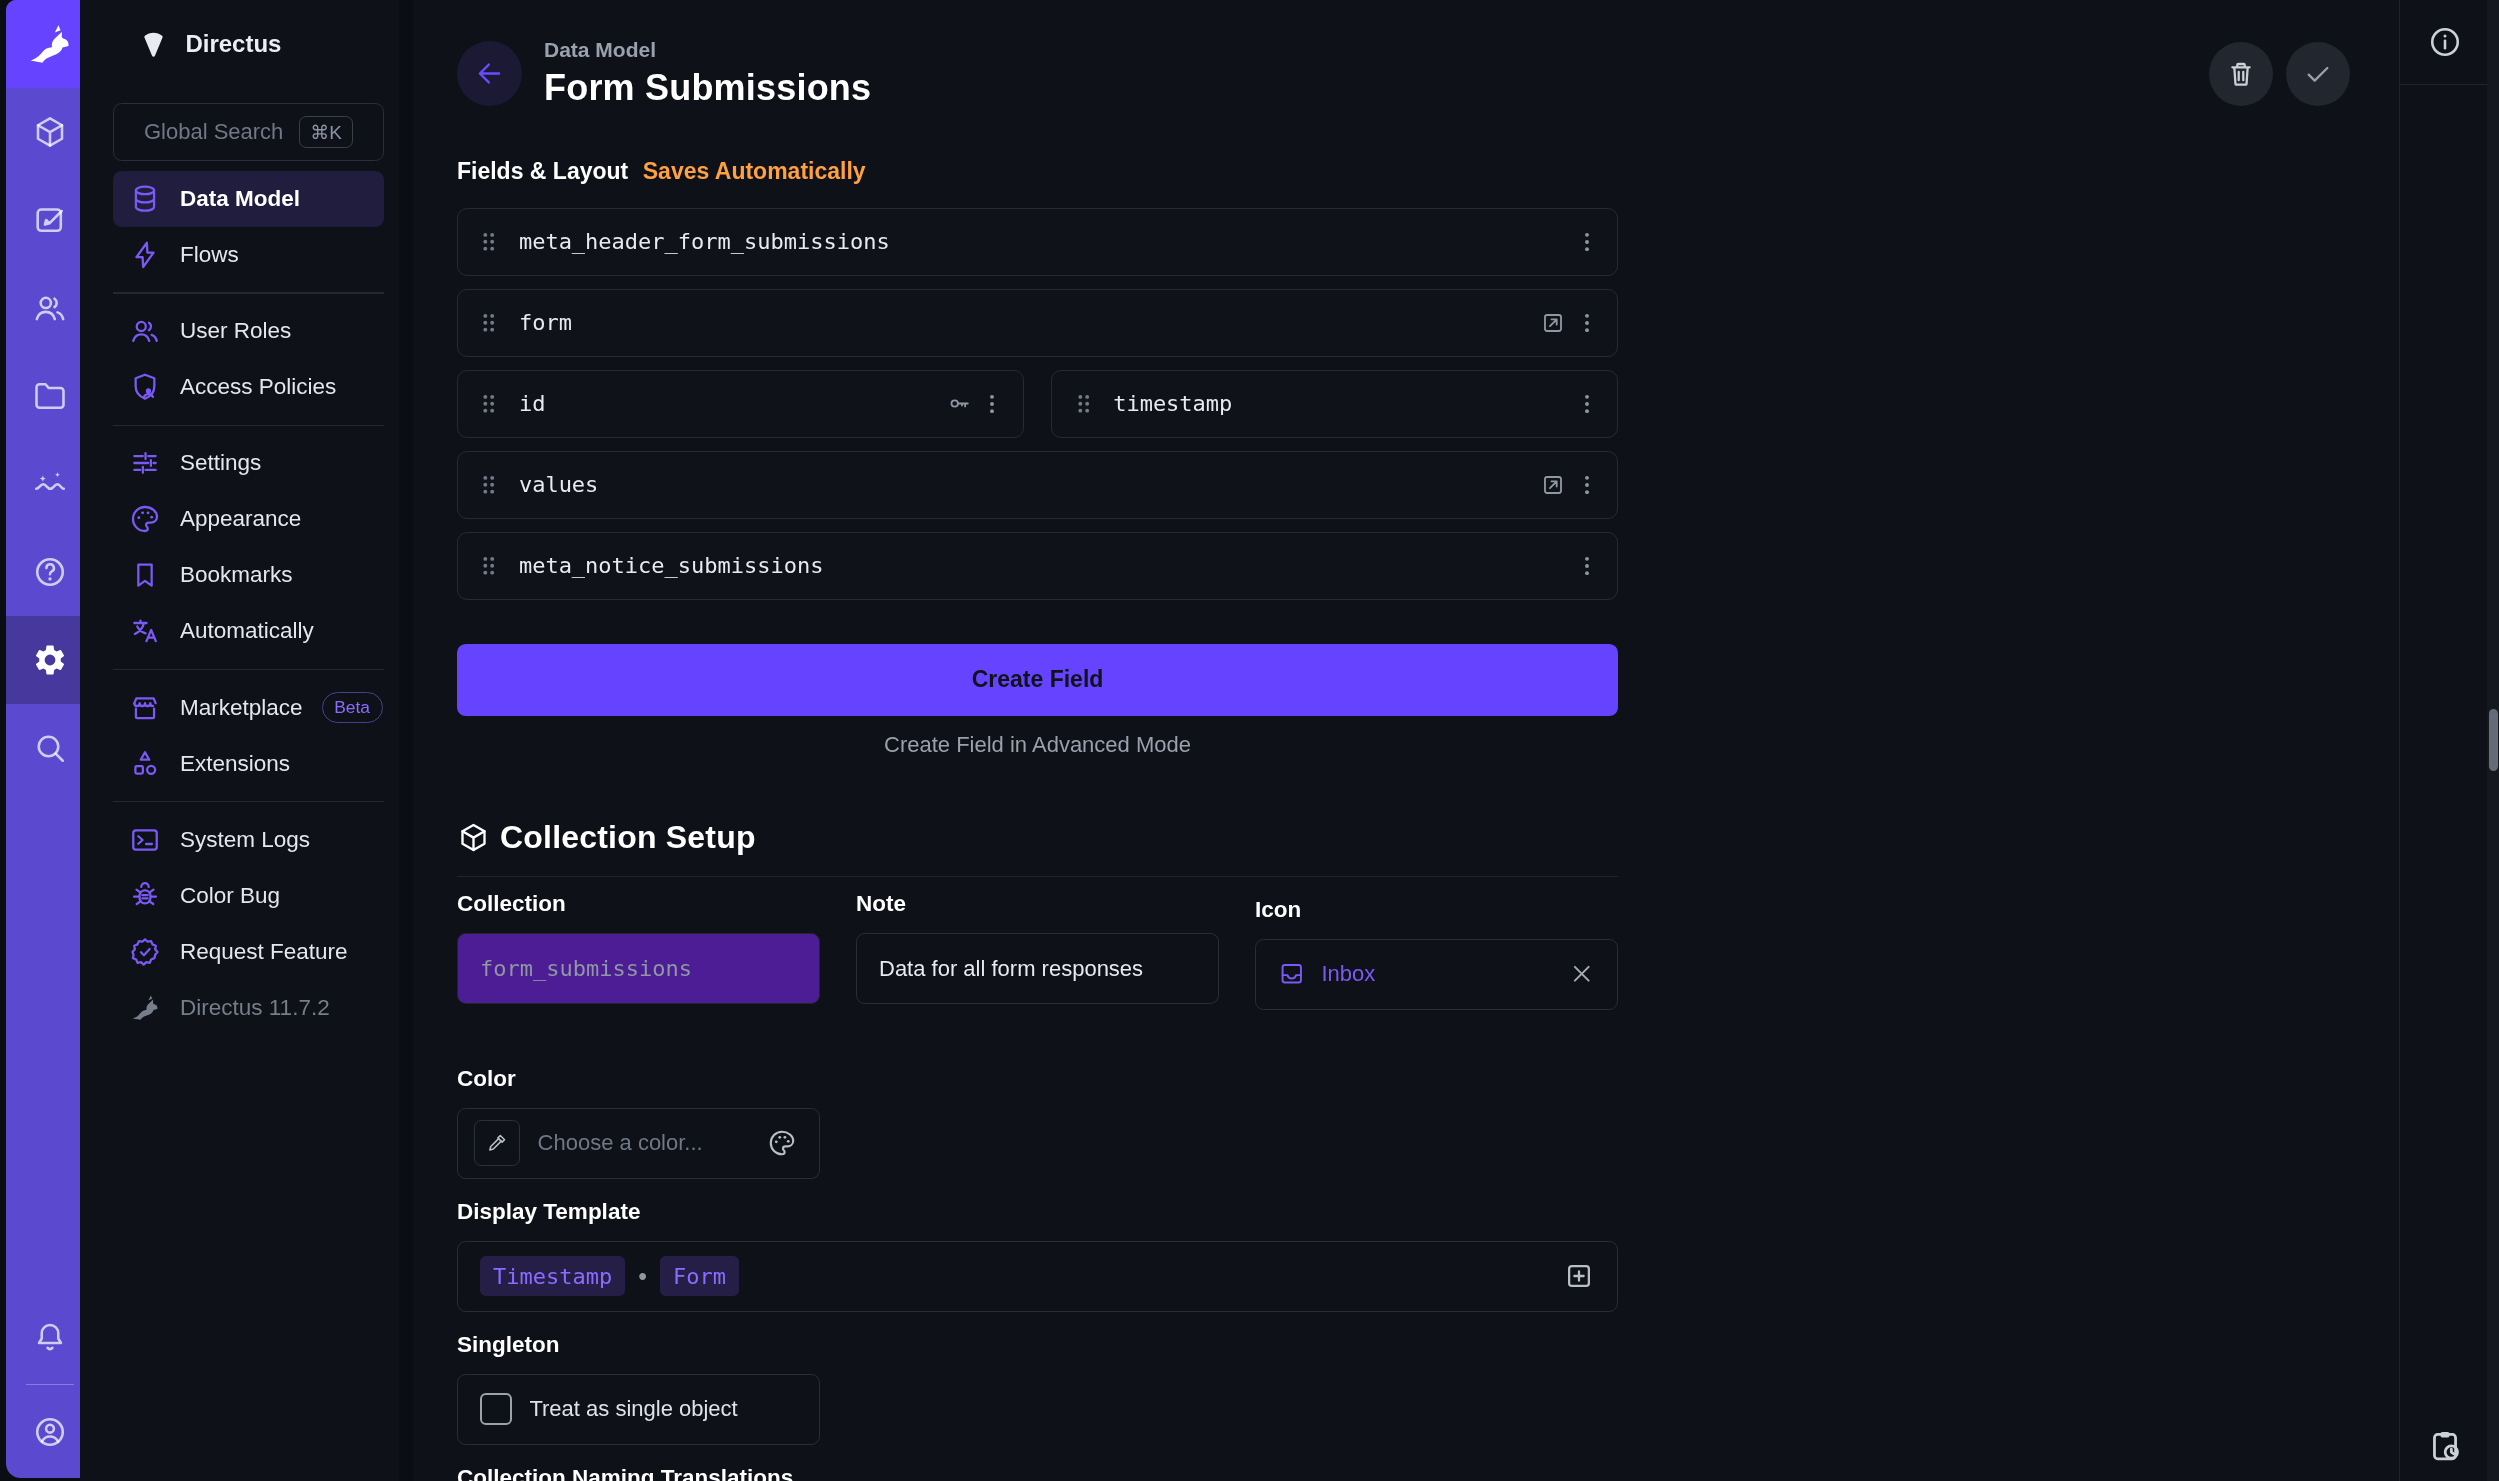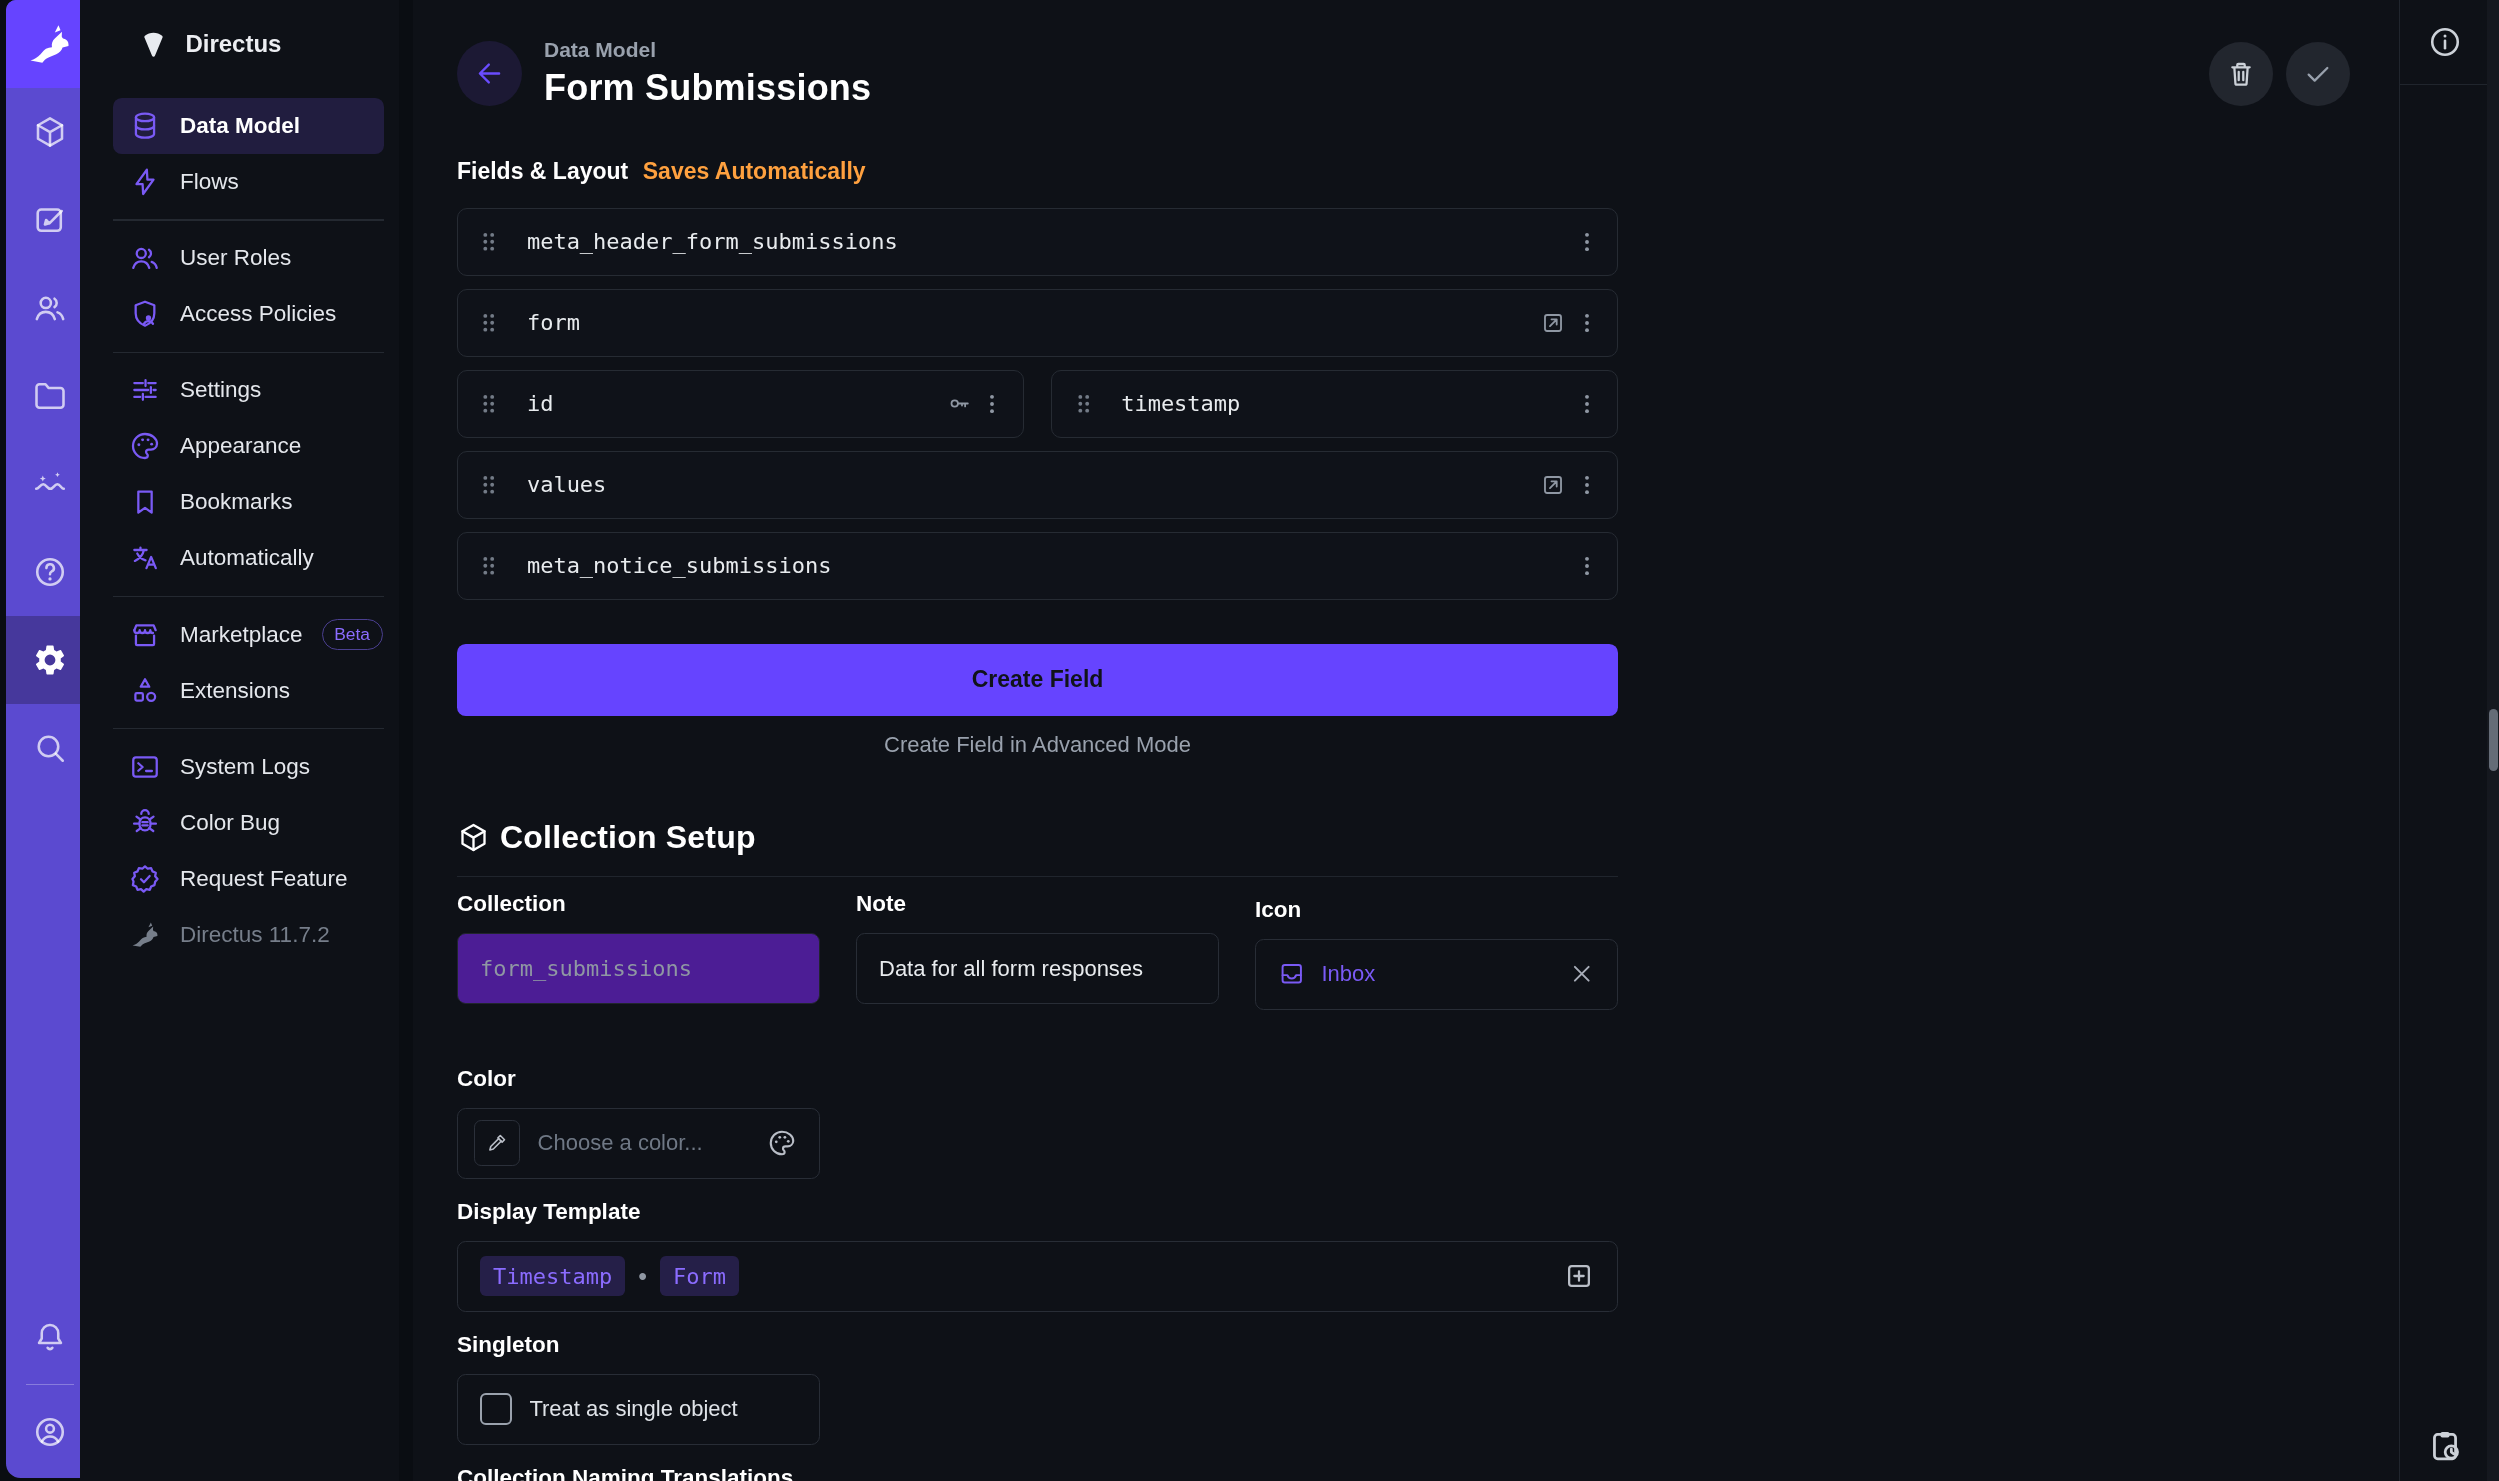--- a/index.html
+++ b/index.html
@@ -61,21 +61,21 @@
   .fields-heading{margin-top:51px;display:flex;gap:14.5px;align-items:flex-end;height:27.5px;}
   .fields-heading .label{font-size:23px;font-weight:700;color:#ffffff;}
   .autosave{font-size:23px;font-weight:600;color:#ffa13f;}
 
   .field-grid{margin-top:23px;width:1161px;display:grid;grid-template-columns:1fr 1fr;
               column-gap:27.5px;row-gap:13px;}
   .field-card{height:68px;border:1.4px solid #262b33;border-radius:10px;background:#0f1219;
               display:flex;align-items:center;padding:0 17.4px;}
   .field-card.full{grid-column:1 / -1;}
   .drag-handle{width:27.5px;height:27.5px;color:#737b87;cursor:grab;flex:none;}
-  .field-name{font-family:"DejaVu Sans Mono",monospace;font-size:22px;color:#e8ebee;margin-left:24px;}
+  .field-name{font-family:"DejaVu Sans Mono",monospace;font-size:22px;color:#e8ebee;margin-left:16px;}
   .trailing{margin-left:auto;display:flex;align-items:center;gap:7.2px;color:#8f97a3;}
   .trailing .icon{width:26px;height:26px;cursor:pointer;}
   .trailing .icon[data-name="key-icon"]{width:25px;height:25px;cursor:default;}
 
   .create-btn{margin-top:44px;width:1161px;height:72px;border-radius:8.7px;background:#6644ff;
               display:flex;align-items:center;justify-content:center;font-size:23px;font-weight:700;
               color:#10131a;cursor:pointer;}
   .advanced-link{margin-top:16px;width:1161px;text-align:center;font-size:22px;color:#99a1ad;
                  height:26px;line-height:26px;cursor:pointer;}
 
@@ -233,20 +233,24 @@
 
   <nav class="nav" data-name="nav-sidebar">
     <div class="nav-header" data-name="project-header">
       <span class="icon project-icon" data-name="project-diamond-icon">
           <svg viewBox="0 0 24 24" fill="currentColor" stroke="none">
             <path d="M12 2.2c2.6 0 5.1.9 7.1 2.6.5.4.6 1.1.3 1.7l-6.2 14.9c-.4 1-1.9 1-2.4 0L4.6 6.5c-.3-.6-.2-1.3.3-1.7 2-1.7 4.5-2.6 7.1-2.6z"></path>
           </svg>
         </span>
       <span class="project-name" data-name="project-name">Directus</span>
     </div>
+    <div class="nav-search" data-name="global-search-input">
+      <span class="nav-search-text" data-name="global-search-placeholder">Global Search</span>
+      <span class="kbd" data-name="search-shortcut-badge">⌘K</span>
+    </div>
     <div class="nav-items" data-name="nav-items">
         <div class="nav-item active" data-name="sidebar-item-data-model">
           <span class="icon " data-name="database-icon">
             <svg viewBox="0 0 24 24" fill="none" stroke="currentColor" stroke-width="1.7" stroke-linecap="round" stroke-linejoin="round">
               <ellipse cx="12" cy="5.6" rx="6.8" ry="2.8"></ellipse>
               <path d="M5.2 5.6v6.2c0 1.55 3 2.8 6.8 2.8s6.8-1.25 6.8-2.8V5.6"></path>
               <path d="M5.2 11.8V18c0 1.55 3 2.8 6.8 2.8s6.8-1.25 6.8-2.8v-6.2"></path>
             </svg>
           </span>
           <span data-name="sidebar-item-label">Data Model</span>

